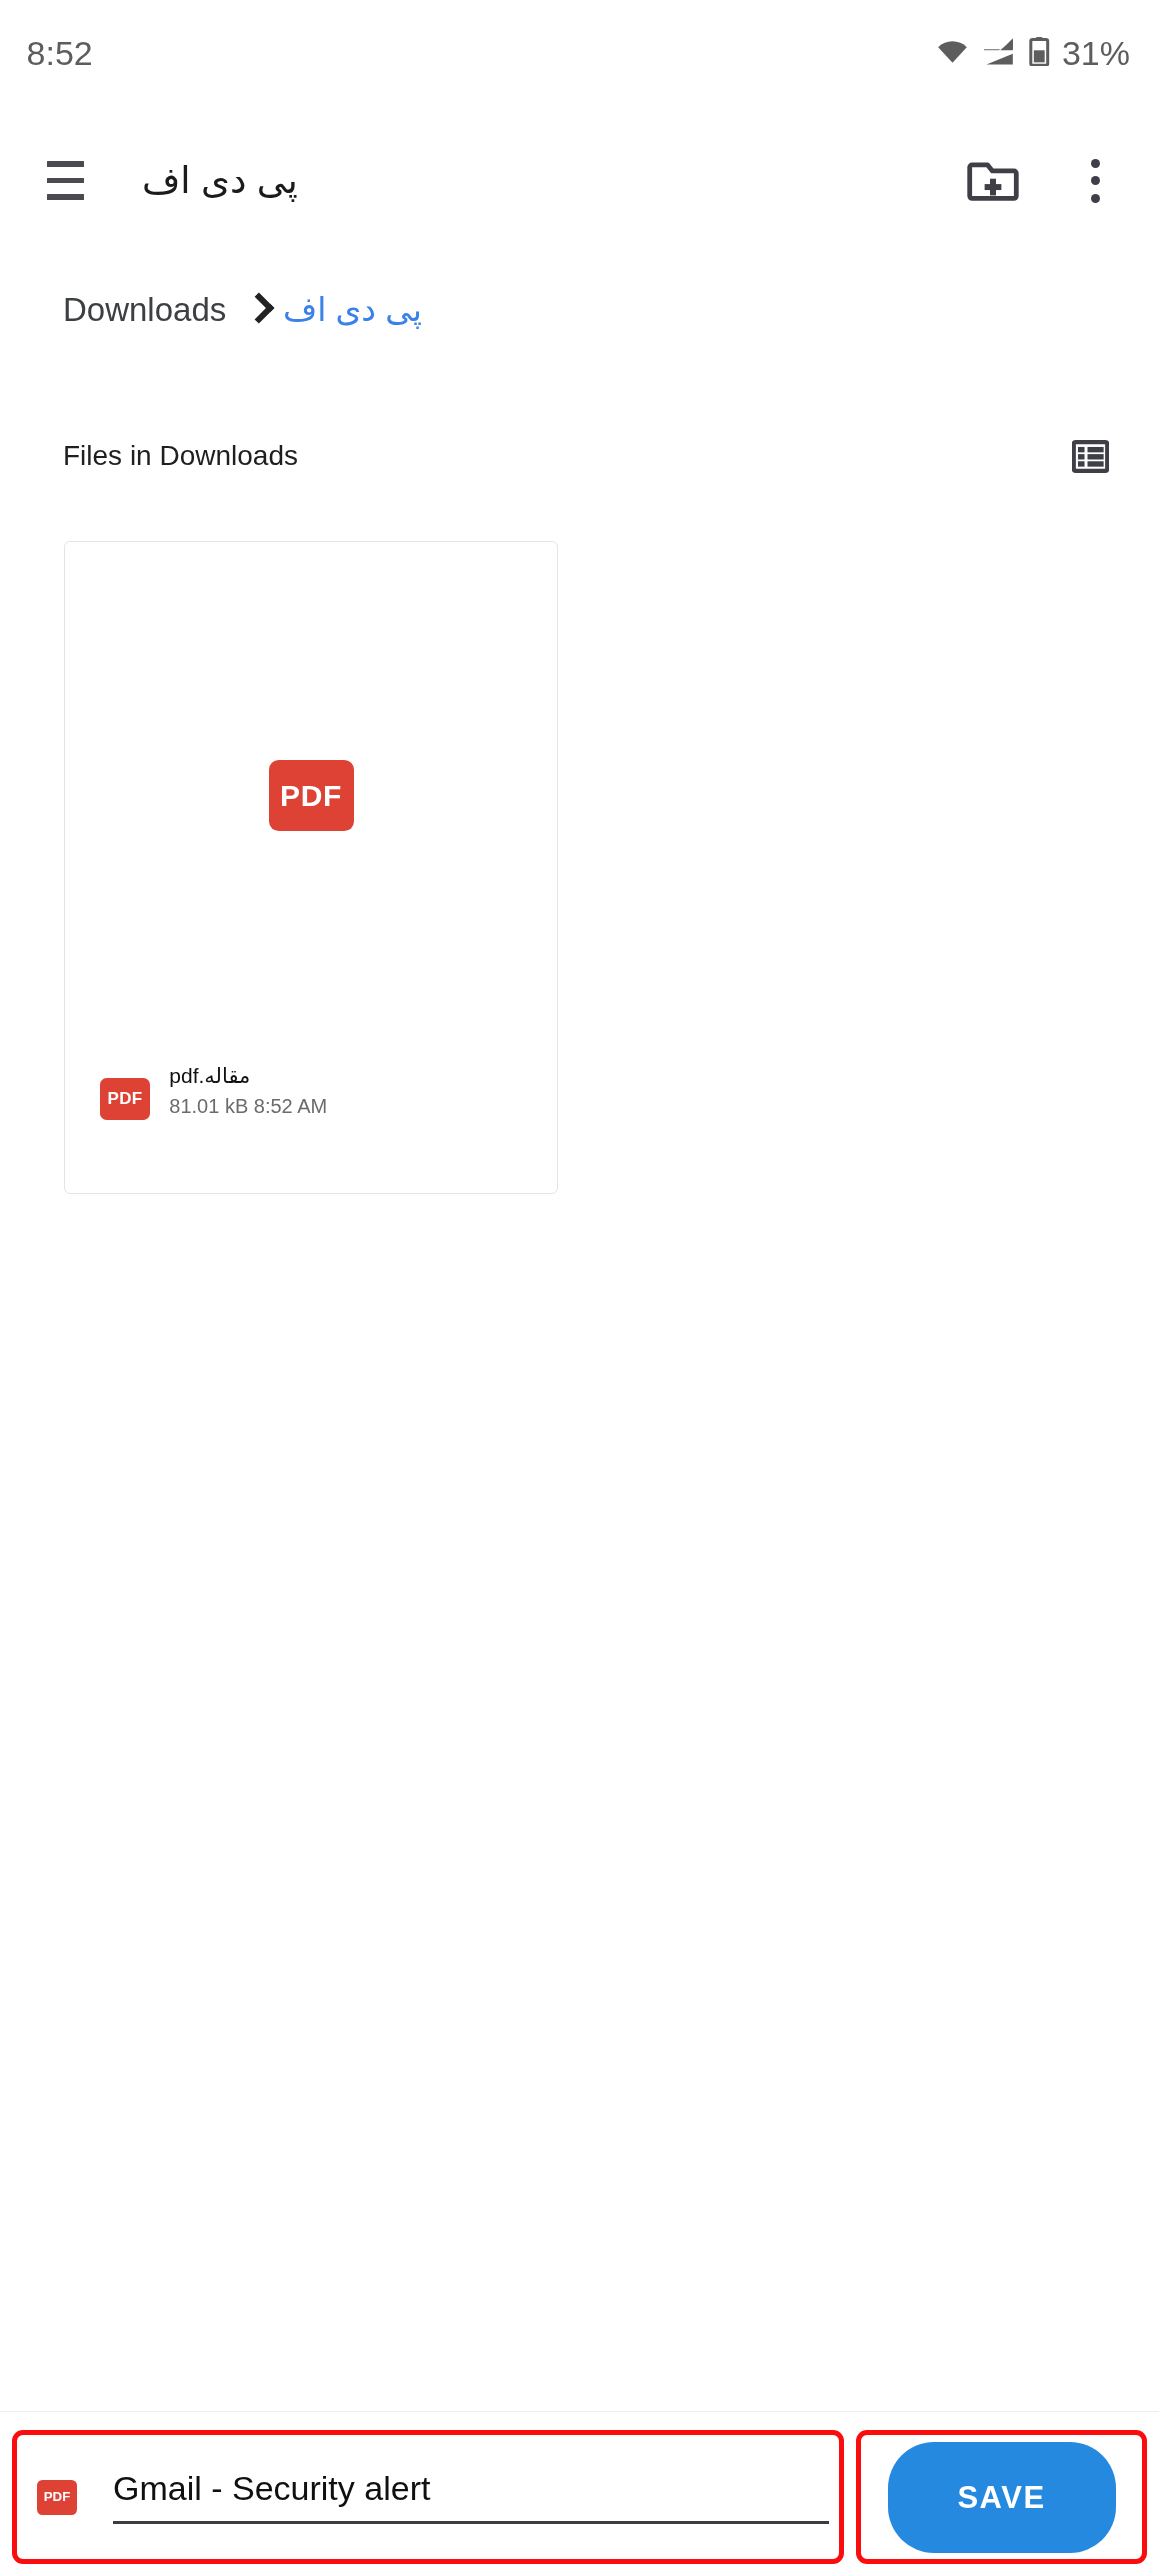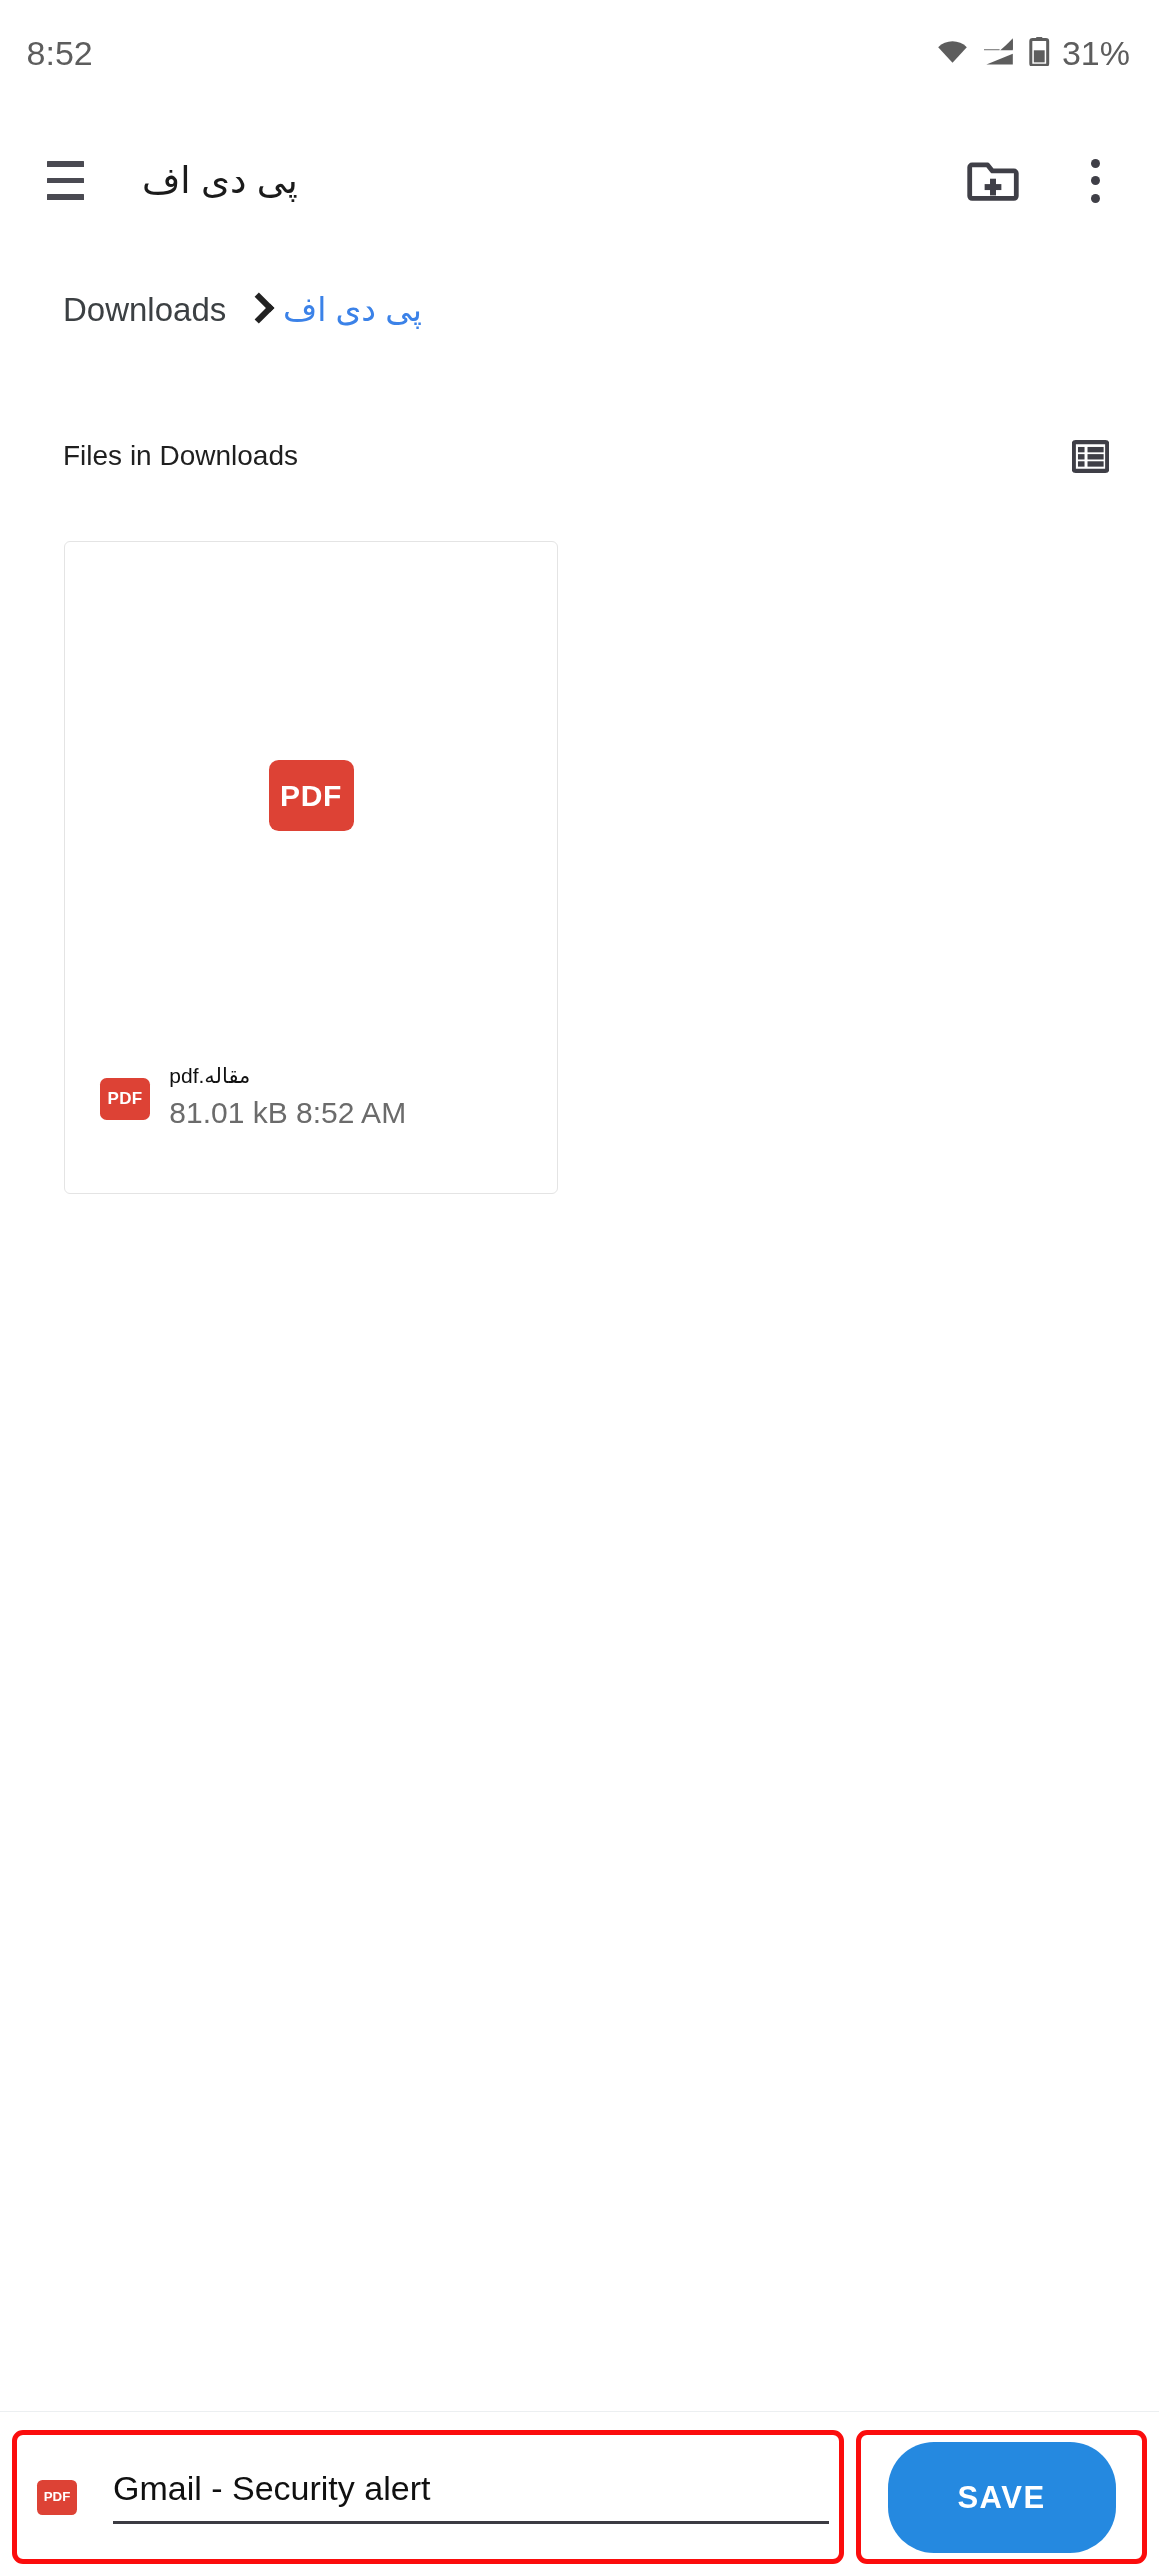--- a/index.html
+++ b/index.html
@@ -93,21 +93,21 @@
   .pdf-badge-sm {
     width:50px; height:42px; border-radius:6.6px; background:#dd4235;
     display:flex; align-items:center; justify-content:center; flex:0 0 auto; margin-top:13.3px;
   }
   .pdf-badge-sm span { color:#fff; font-size:17px; font-weight:bold; letter-spacing:0.3px; line-height:1; }
   .meta-text { margin-left:19.3px; overflow:hidden; }
   .file-name {
     font-size:21px; color:#111; line-height:1.15; white-space:nowrap;
     direction:rtl; text-align:left; unicode-bidi:plaintext;
   }
-  .file-sub { font-size:30px; color:#6b6b6b; line-height:1.25; margin-top:6px; white-space:nowrap; }
+  .file-sub { font-size:20px; color:#6b6b6b; line-height:1.25; margin-top:6px; white-space:nowrap; }
 
   
   .bottom-divider {
     position:absolute; left:0; bottom:164px; width:1159px; height:1.2px; background:#eceff1;
   }
   .bottombar {
     position:absolute; left:0; bottom:0; width:1159px; height:164px; background:#fff;
   }
   .redbox {
     position:absolute; border:5.4px solid #fb0d0d; border-radius:11px; background:transparent;

